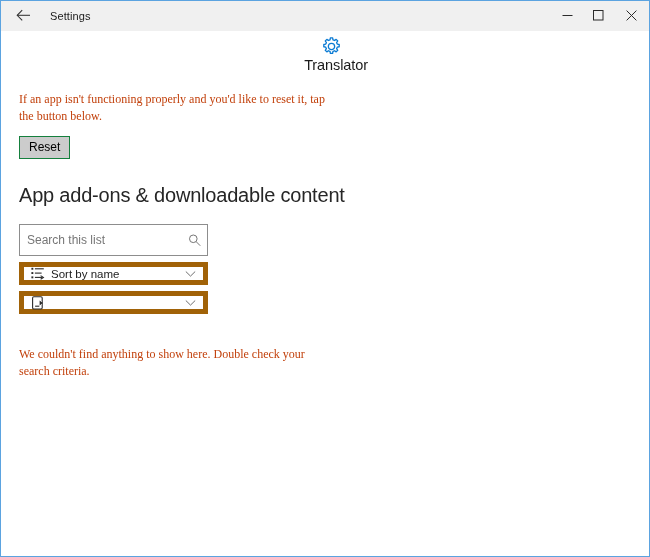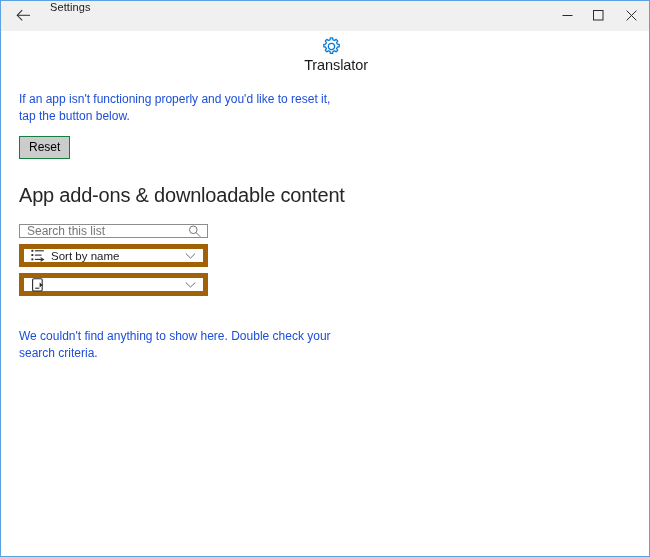--- a/index.html
+++ b/index.html
@@ -23,21 +23,21 @@
     border: 1px solid #5ba3e0;
     overflow: hidden;
   }
 
   
   .titlebar {
     position: relative;
     height: 29px;
     background: #f0f0f0;
     display: flex;
-    align-items: flex-start;
+    align-items: center;
     border-bottom: 1px solid #f0f0f0;
   }
   .back-btn {
     width: 44px;
     height: 29px;
     display: flex;
     align-items: center;
     justify-content: center;
     color: #333333;
   }
@@ -99,24 +99,25 @@
     font-weight: 400;
     color: #262626;
     margin: 0;
     letter-spacing: -0.2px;
   }
   #app-reset-heading { padding-top: 26px; }
   #addons-heading { padding-top: 25px; }
 
   .body-text {
     font-size: 12px;
-    color: #1d4ed8;
+    color: #c2410c;
     line-height: 17px;
     margin: 0;
     max-width: 316px;
+    font-family: Liberation Serif, serif;
   }
   #reset-description { margin-top: 14px; }
 
   .reset-button {
     margin-top: 11px;
     background: #cccccc;
     border: 1px solid #15803d;
     color: #000000;
     font-family: "Liberation Sans", sans-serif;
     font-size: 12px;
@@ -129,21 +130,21 @@
     box-sizing: border-box;
   }
 
   
   .control-stack { margin-top: 17px; }
 
   .search-box {
     position: relative;
     box-sizing: border-box;
     width: 189px;
-    height: 14px;
+    height: 32px;
     border: 1px solid #8d8d8d;
     background: #ffffff;
     display: flex;
   }
   .search-input {
     border: none;
     outline: none;
     background: transparent;
     font-family: "Liberation Sans", sans-serif;
     font-size: 12px;

